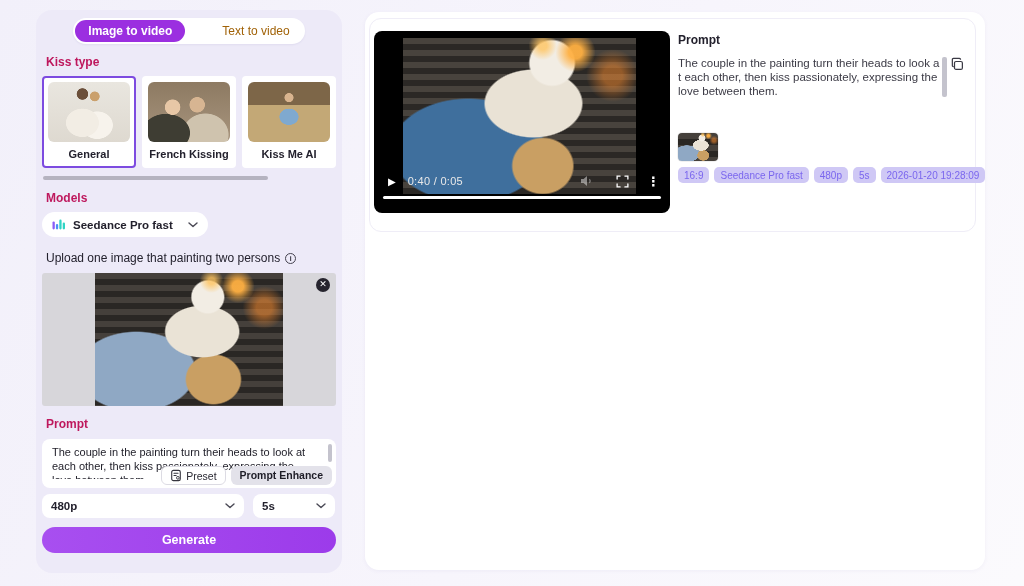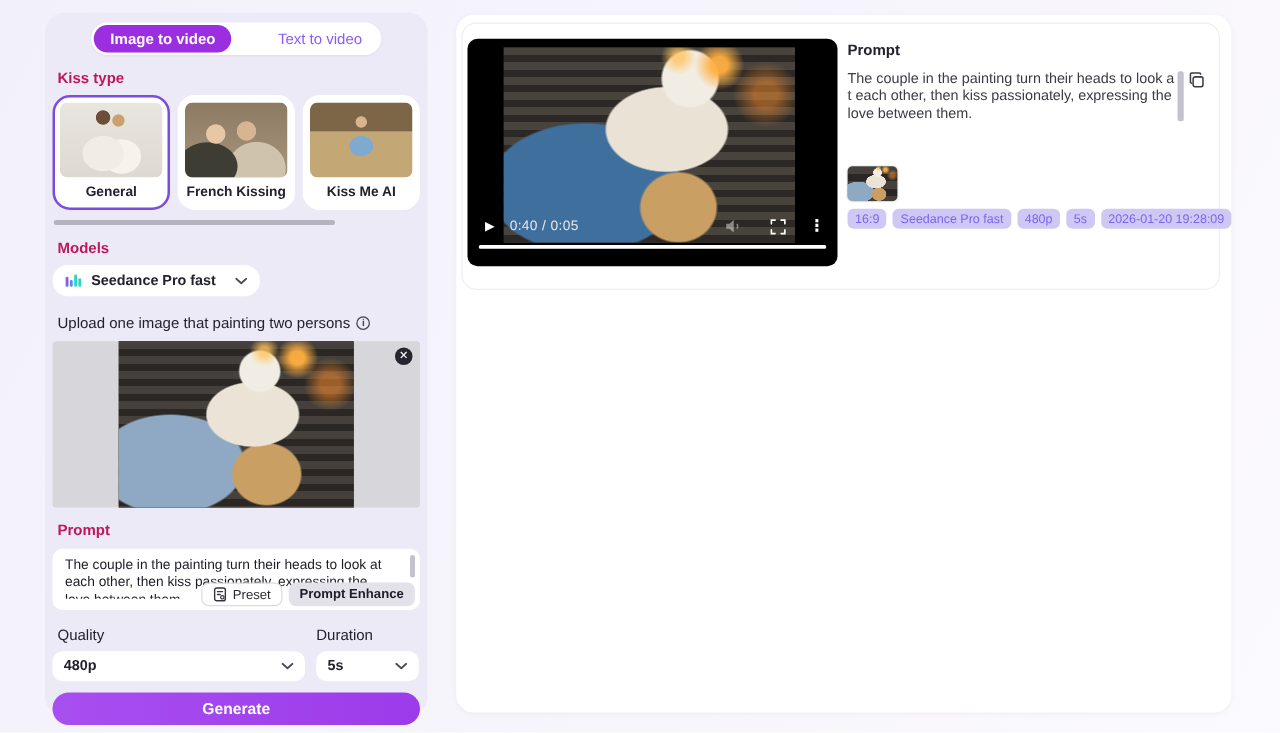--- a/index.html
+++ b/index.html
@@ -12,26 +12,26 @@
   }
   
   .left-panel {
     position:absolute; left:36px; top:10px; width:306px; height:563px;
     background:#edeaf8; border-radius:16px; padding:0 6px;
   }
   .tabs {
     margin:8px auto 0; width:fit-content; background:#fff; border-radius:999px;
     display:flex; align-items:center; padding:2px; box-shadow:0 1px 2px rgba(80,60,140,.08);gap:24px;
   }
-  .tab { font-size:12px; padding:4px 13px; border-radius:999px; color:#8b5cf6; cursor:pointer; white-space:nowrap; }
+  .tab { font-size:12px; padding:4px 13px; border-radius:999px; color:#a16207; cursor:pointer; white-space:nowrap; }
   .tab.active { background:#9b2fe0; color:#fff; font-weight:bold; }
   .section-label { font-size:12px; font-weight:bold; color:#be185d; margin:11px 0 0 4px; }
   .cards-row { display:flex; gap:6px; margin-top:7px; }
   .kiss-card {
-    width:94px; background:#fff; border:2px solid transparent; border-radius:14px;
+    width:94px; background:#fff; border:2px solid transparent; border-radius:4px;
     padding:4px; cursor:pointer;
   }
   .kiss-card.selected { border-color:#7d4be0; }
   .kiss-card .thumb { height:60px; border-radius:6px; }
   .kiss-card .card-label { font-size:11px; font-weight:bold; text-align:center; padding:6px 0 2px; white-space:nowrap; }
   .img-general {
     background-image:
       radial-gradient(circle at 42% 20%, #6b4f3a 0 8%, transparent 9%),
       radial-gradient(circle at 57% 24%, #caa06c 0 7%, transparent 8%),
       radial-gradient(ellipse at 42% 68%, #f2ede4 0 24%, transparent 25%),
@@ -242,24 +242,20 @@
             <path d="M4.6 5h4.8M4.6 7.6h2.6" stroke="#35343e" stroke-width="1.2" stroke-linecap="round"></path>
             <circle cx="9.2" cy="10.2" r="1.6" fill="none" stroke="#35343e" stroke-width="1.1"></circle>
           </svg>
         </span>
         <span>Preset</span>
       </div>
       <div class="enhance-btn">Prompt Enhance</div>
     </div>
   </div>
 
-  <div class="qd-row">
-    <div class="q-label">Quality</div>
-    <div class="d-label">Duration</div>
-  </div>
 
   <div class="selects-row">
     <div class="select-box select-quality">
       <span class="sel-val">480p</span>
       <span style="display:inline-flex">
         <svg width="10" height="6" viewBox="0 0 10 6">
             <path d="M1 1l4 3.6L9 1" stroke="#4a4955" stroke-width="1.4" fill="none" stroke-linecap="round" stroke-linejoin="round"></path>
           </svg>
       </span>
     </div>

